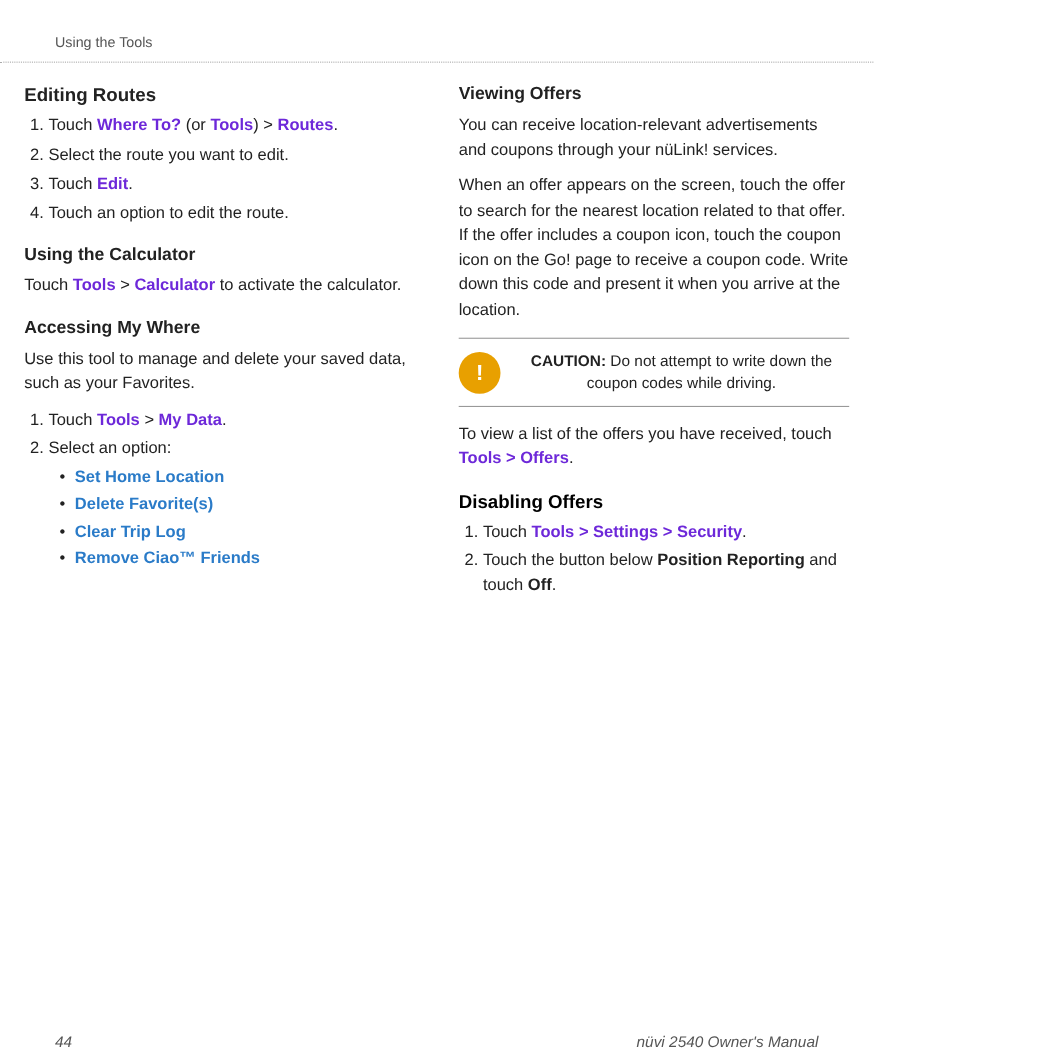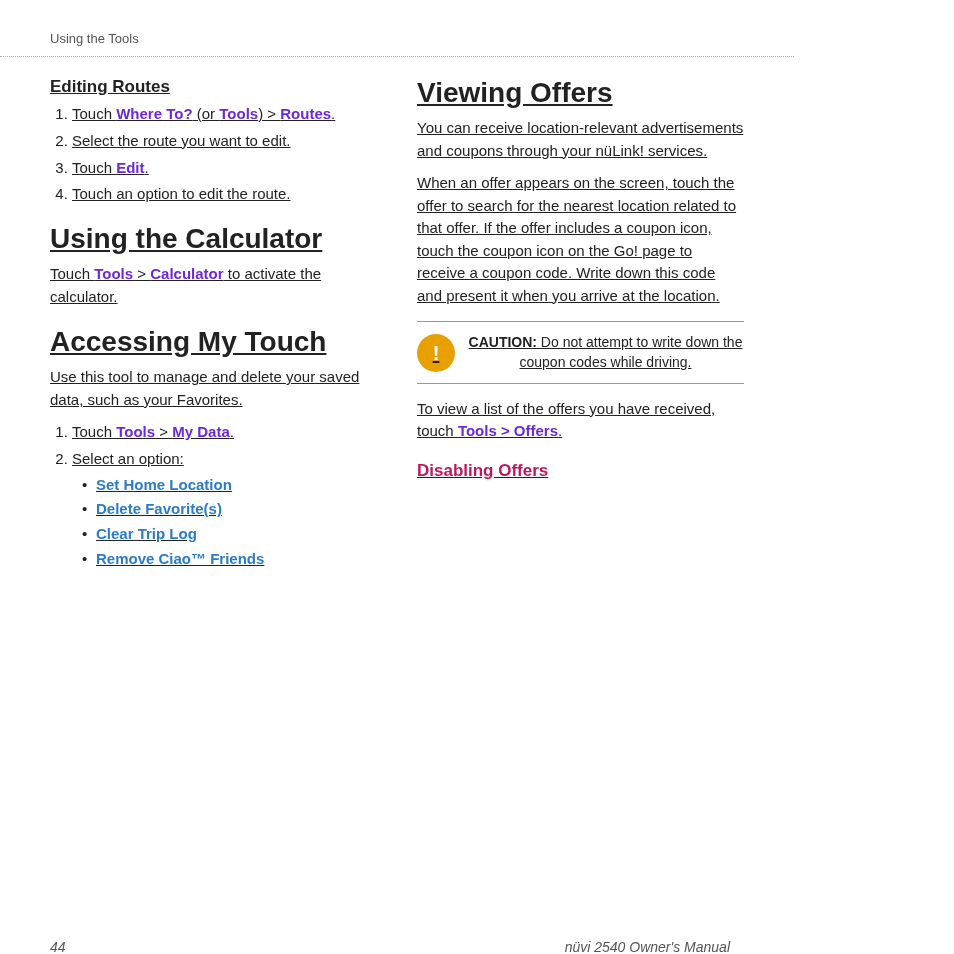--- a/index.html
+++ b/index.html
@@ -26,23 +26,22 @@
     .breadcrumb-bar {
       border-bottom: 1px dotted #aaa;
       padding: 12px 50px 10px 50px;
       font-size: 13px;
       color: #555;
     }
 
     
     .content-area {
       display: flex;
-      padding: 0 50px;
+      padding: 0 22px;
       gap: 40px;
-      text-decoration: underline;
     }
 
     .left-col {
       flex: 1;
       padding-top: 20px;
     }
 
     .right-col {
       flex: 1;
       padding-top: 20px;
@@ -50,30 +49,30 @@
 
     
     .section-heading-bold {
       font-size: 17px;
       font-weight: bold;
       color: #222;
       margin-bottom: 6px;
     }
 
     .section-heading-large {
-      font-size: 28px;
+      font-size: 16px;
       font-weight: bold;
       color: #222;
       margin-bottom: 8px;
     }
 
     .section-heading-medium {
       font-size: 17px;
       font-weight: bold;
-      color: #be185d;
+      color: #000000;
       margin-bottom: 6px;
     }
 
     
     .section-divider {
       margin: 18px 0;
     }
 
     
     ol {
@@ -160,21 +159,21 @@
 
     .caution-text .bold {
       font-weight: bold;
     }
 
     
     .footer {
       position: absolute;
       bottom: 18px;
       left: 50px;
-      right: 64px;
+      right: 50px;
       display: flex;
       justify-content: space-between;
       align-items: center;
       font-size: 14px;
       color: #555;
     }
 
     .footer .page-num {
       font-style: italic;
     }
@@ -210,21 +209,21 @@
       </div>
 
       <div class="section-divider">
         <div class="section-heading-large">Using the Calculator</div>
         <p>
           Touch <span class="link-blue">Tools</span> &gt; <span class="link-blue">Calculator</span> to activate the calculator.
         </p>
       </div>
 
       <div class="section-divider">
-        <div class="section-heading-large">Accessing My Touch</div>
+        <div class="section-heading-large">Accessing My Where</div>
         <p>Use this tool to manage and delete your saved data, such as your Favorites.</p>
         <ol>
           <li>
             Touch <span class="link-blue">Tools</span> &gt; <span class="link-blue">My Data</span>.
           </li>
           <li>
             Select an option:
             <ul class="bullet-list">
               <li><span class="link-light-blue">Set Home Location</span></li>
               <li><span class="link-light-blue">Delete Favorite(s)</span></li>
@@ -251,20 +250,28 @@
           </div>
         </div>
 
         <p>
           To view a list of the offers you have received, touch <span class="link-blue">Tools &gt; Offers</span>.
         </p>
       </div>
 
       <div class="section-divider">
         <div class="section-heading-medium">Disabling Offers</div>
+        <ol>
+          <li>
+            Touch <span class="link-blue">Tools &gt; Settings &gt; Security</span>.
+          </li>
+          <li>
+            Touch the button below <strong>Position Reporting</strong> and touch <strong>Off</strong>.
+          </li>
+        </ol>
       </div>
 
     </div>
 
   </div>
 
   <div class="footer">
     <span class="page-num">44</span>
     <span class="manual-title">nüvi 2540 Owner's Manual</span>
   </div>

